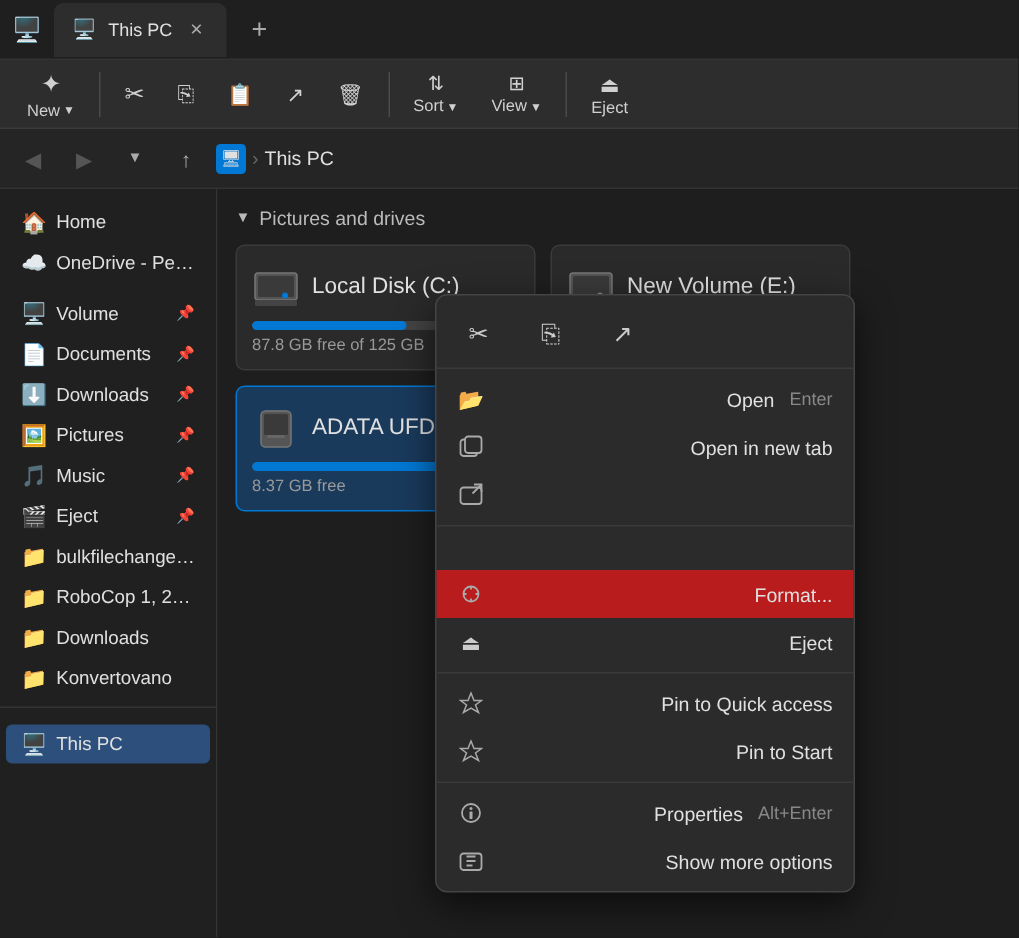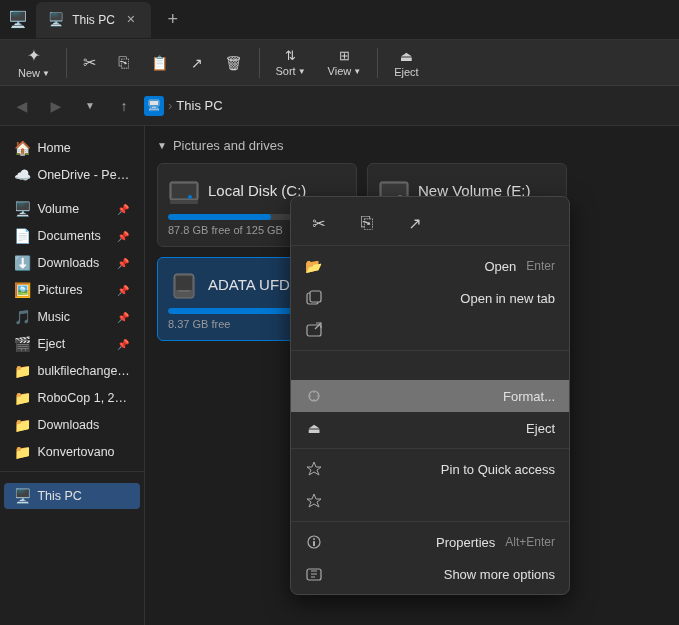--- a/index.html
+++ b/index.html
@@ -278,21 +278,21 @@
       color: #ccc;
     }
     .ctx-item {
       display: flex;
       align-items: center;
       padding: 7px 14px;
       gap: 10px;
       font-size: 13px;
       cursor: pointer;
     }
-    .ctx-item.highlighted { background: #737373; margin-top: 29px; }
+    .ctx-item.highlighted { background: #b91c1c; margin-top: 29px; }
     .ctx-icon {
       width: 18px;
       height: 18px;
       display: flex;
       align-items: center;
       justify-content: center;
       font-size: 14px;
       color: #ccc;
       flex-shrink: 0;
     }
@@ -554,20 +554,21 @@
           </svg>
         </div>
         <span class="ctx-label">Pin to Quick access</span>
       </div>
       <div class="ctx-item">
         <div class="ctx-icon">
           <svg width="16" height="16" viewBox="0 0 16 16" fill="none">
             <path d="M8 1 L10 6 L15 6 L11 9 L13 14 L8 11 L3 14 L5 9 L1 6 L6 6 Z" stroke="#aaa" stroke-width="1" fill="none"></path>
           </svg>
         </div>
+        <span class="ctx-label">Pin to Start</span>
       </div>
       <div class="ctx-separator"></div>
       <div class="ctx-item">
         <div class="ctx-icon">
           <svg width="16" height="16" viewBox="0 0 16 16" fill="none">
             <circle cx="8" cy="8" r="6" stroke="#aaa" stroke-width="1.2" fill="none"></circle>
             <circle cx="8" cy="5" r="1" fill="#aaa"></circle>
             <rect x="7" y="7" width="2" height="5" rx="0.5" fill="#aaa"></rect>
           </svg>
         </div>

